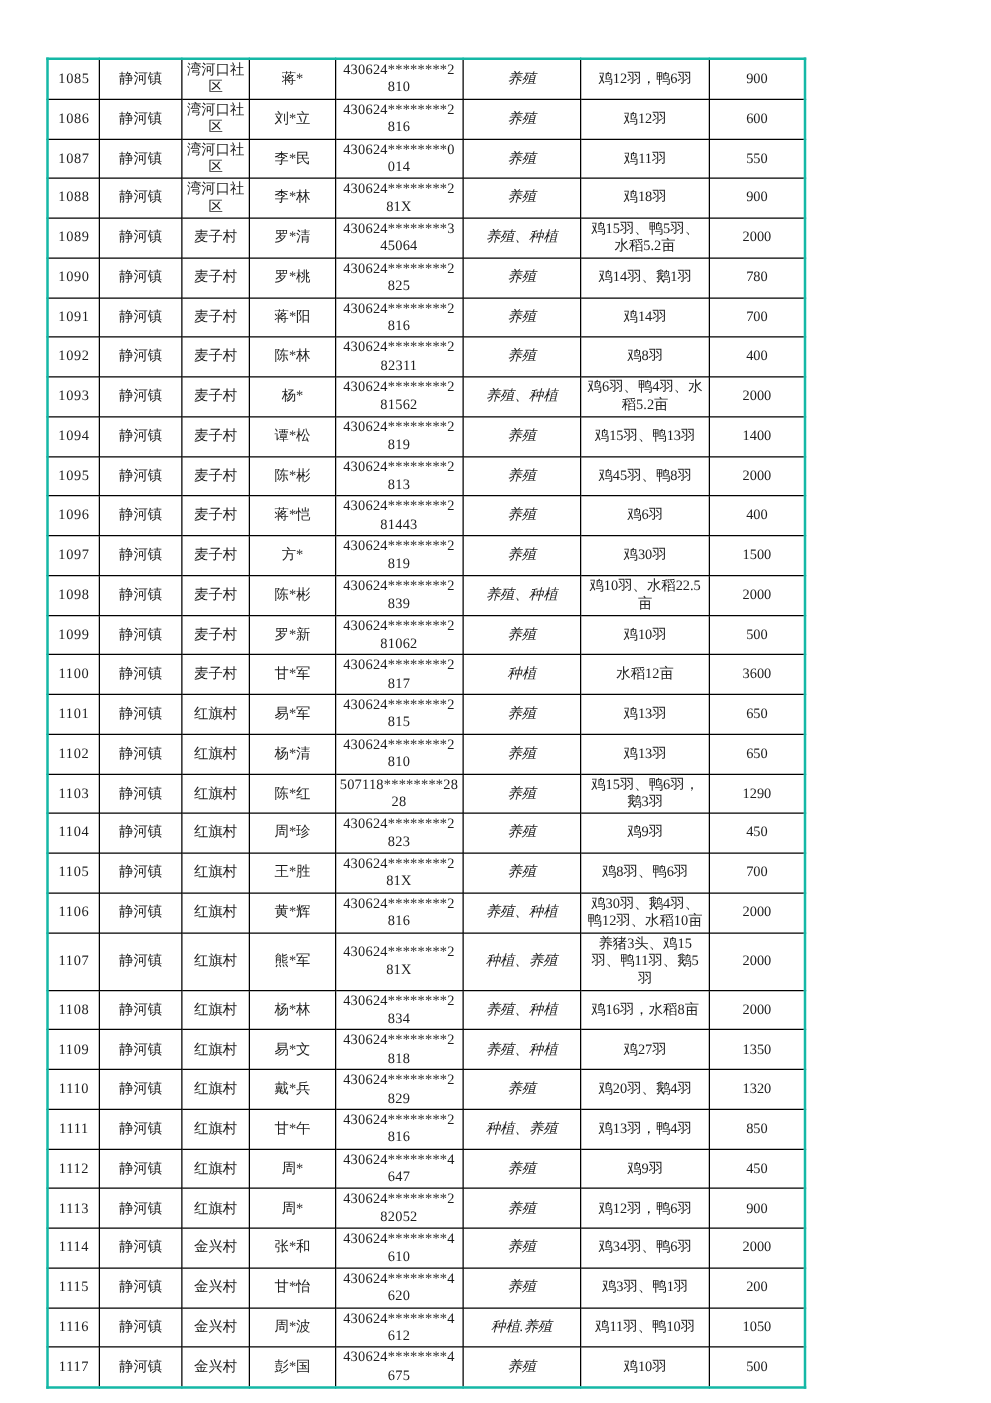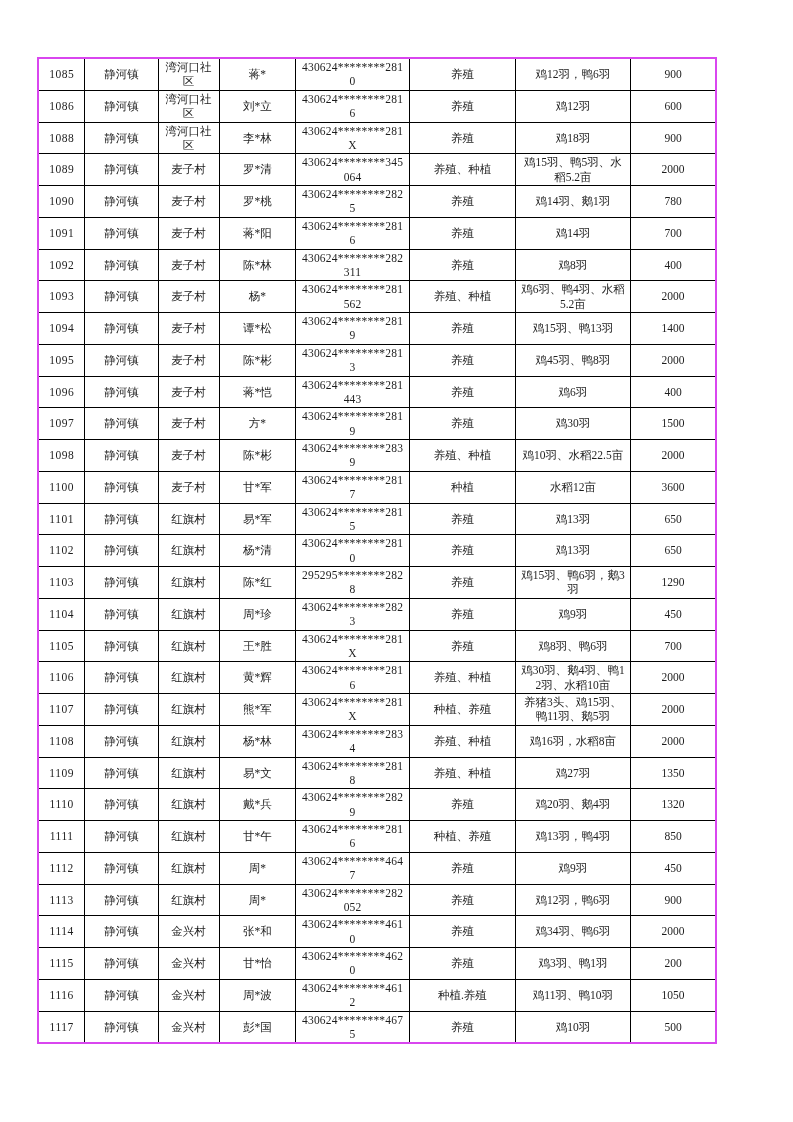--- a/index.html
+++ b/index.html
@@ -11,42 +11,42 @@
     position: relative;
     width: 793px;
     height: 1122px;
     background: #ffffff;
     overflow: hidden;
     font-family: "Liberation Serif", "DejaVu Serif", serif;
   }
   table.records {
     position: absolute;
     left: 37px;
-    top: 57px;
-    width: 680px;
+    top: 46px;
+    width: 608px;
     border-collapse: collapse;
     table-layout: fixed;
-    border: 2px solid #d946ef;
+    border: 2px solid #14b8a6;
   }
   table.records td {
     border: 1px solid #000000;
     text-align: center;
     vertical-align: middle;
     height: 27px;
     padding: 1px 3px;
     font-size: 11.5px;
     line-height: 1.25;
     color: #1d1d1d;
     word-break: break-all;
     overflow: hidden;
   }
   td.col-seq      { letter-spacing: 0.5px; }
   td.col-id_number{ font-size: 11.5px; letter-spacing: 0.2px; }
   td.col-detail   { font-size: 11px; }
-  td.col-type     { font-size: 11px; }
+  td.col-type     { font-size: 11px; font-style: italic; }
   td.col-village  { font-size: 11px; }
 </style>
 </head>
 <body>
 
 <div class="page">
   <table class="records">
     <colgroup>
       <col style="width:6.9%">
       <col style="width:10.8%">
@@ -72,20 +72,30 @@
           <td class="col-seq">1086</td>
           <td class="col-town">静河镇</td>
           <td class="col-village">湾河口社区</td>
           <td class="col-name">刘*立</td>
           <td class="col-id_number">430624********2816</td>
           <td class="col-type">养殖</td>
           <td class="col-detail">鸡12羽</td>
           <td class="col-amount">600</td>
         </tr>
         <tr>
+          <td class="col-seq">1087</td>
+          <td class="col-town">静河镇</td>
+          <td class="col-village">湾河口社区</td>
+          <td class="col-name">李*民</td>
+          <td class="col-id_number">430624********0014</td>
+          <td class="col-type">养殖</td>
+          <td class="col-detail">鸡11羽</td>
+          <td class="col-amount">550</td>
+        </tr>
+        <tr>
           <td class="col-seq">1088</td>
           <td class="col-town">静河镇</td>
           <td class="col-village">湾河口社区</td>
           <td class="col-name">李*林</td>
           <td class="col-id_number">430624********281X</td>
           <td class="col-type">养殖</td>
           <td class="col-detail">鸡18羽</td>
           <td class="col-amount">900</td>
         </tr>
         <tr>
@@ -180,20 +190,30 @@
         </tr>
         <tr>
           <td class="col-seq">1098</td>
           <td class="col-town">静河镇</td>
           <td class="col-village">麦子村</td>
           <td class="col-name">陈*彬</td>
           <td class="col-id_number">430624********2839</td>
           <td class="col-type">养殖、种植</td>
           <td class="col-detail">鸡10羽、水稻22.5亩</td>
           <td class="col-amount">2000</td>
+        </tr>
+        <tr>
+          <td class="col-seq">1099</td>
+          <td class="col-town">静河镇</td>
+          <td class="col-village">麦子村</td>
+          <td class="col-name">罗*新</td>
+          <td class="col-id_number">430624********281062</td>
+          <td class="col-type">养殖</td>
+          <td class="col-detail">鸡10羽</td>
+          <td class="col-amount">500</td>
         </tr>
         <tr>
           <td class="col-seq">1100</td>
           <td class="col-town">静河镇</td>
           <td class="col-village">麦子村</td>
           <td class="col-name">甘*军</td>
           <td class="col-id_number">430624********2817</td>
           <td class="col-type">种植</td>
           <td class="col-detail">水稻12亩</td>
           <td class="col-amount">3600</td>
@@ -216,21 +236,21 @@
           <td class="col-id_number">430624********2810</td>
           <td class="col-type">养殖</td>
           <td class="col-detail">鸡13羽</td>
           <td class="col-amount">650</td>
         </tr>
         <tr>
           <td class="col-seq">1103</td>
           <td class="col-town">静河镇</td>
           <td class="col-village">红旗村</td>
           <td class="col-name">陈*红</td>
-          <td class="col-id_number">295295********2828</td>
+          <td class="col-id_number">507118********2828</td>
           <td class="col-type">养殖</td>
           <td class="col-detail">鸡15羽、鸭6羽，鹅3羽</td>
           <td class="col-amount">1290</td>
         </tr>
         <tr>
           <td class="col-seq">1104</td>
           <td class="col-town">静河镇</td>
           <td class="col-village">红旗村</td>
           <td class="col-name">周*珍</td>
           <td class="col-id_number">430624********2823</td>

